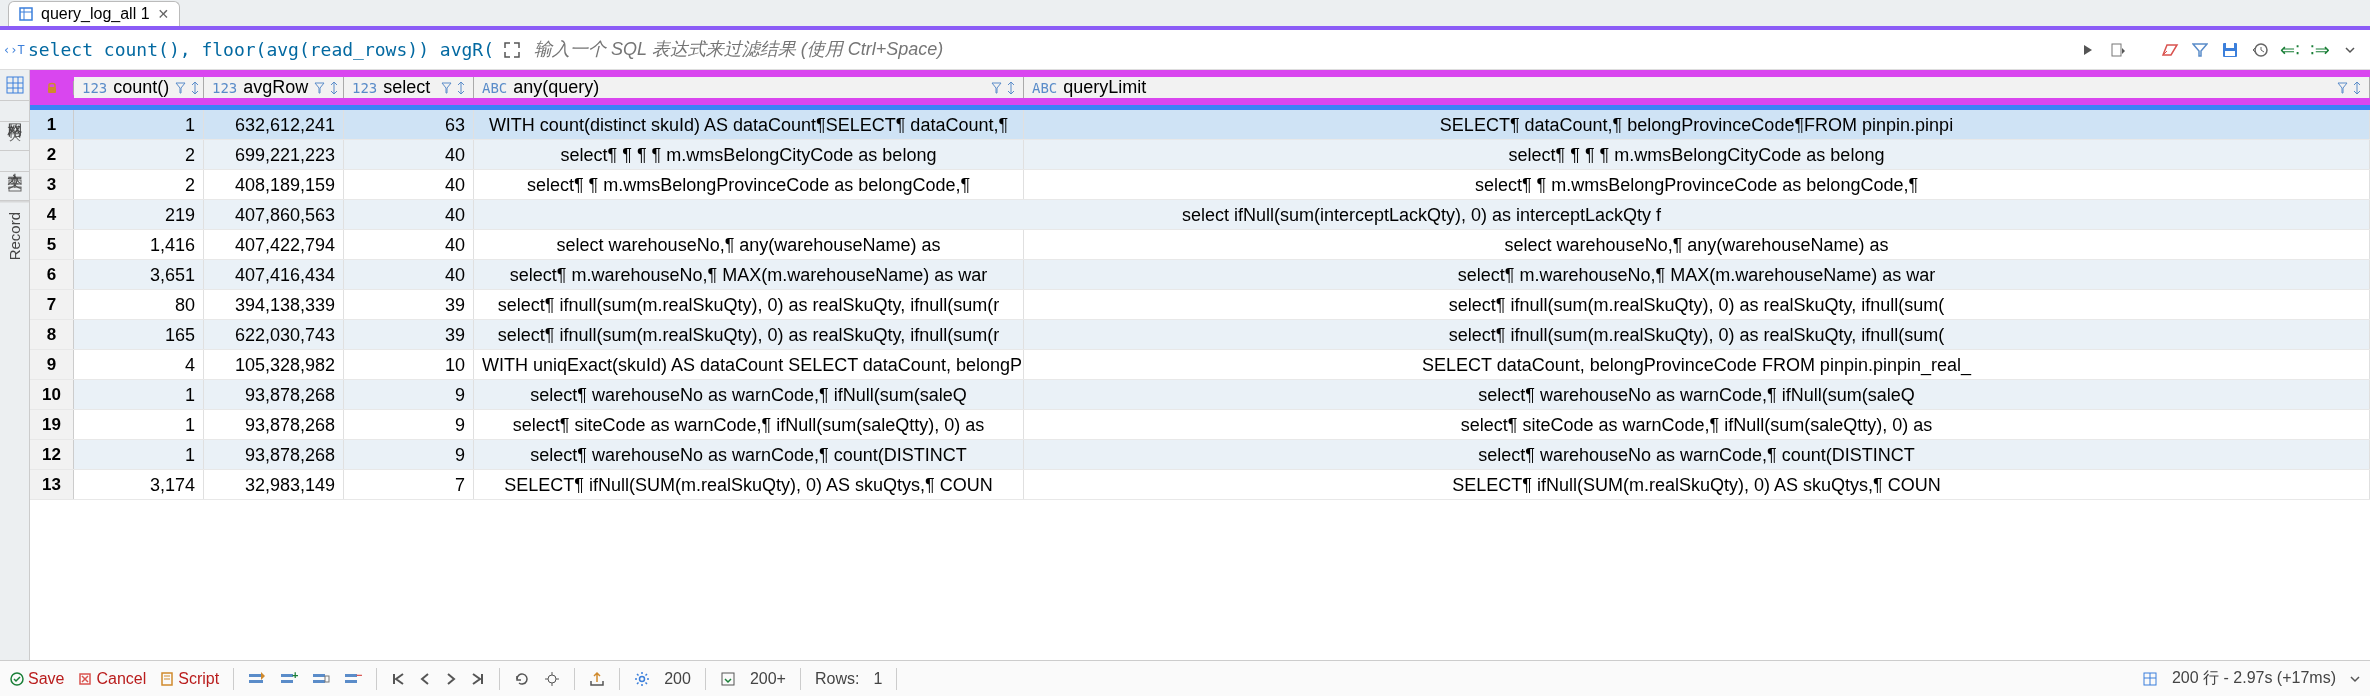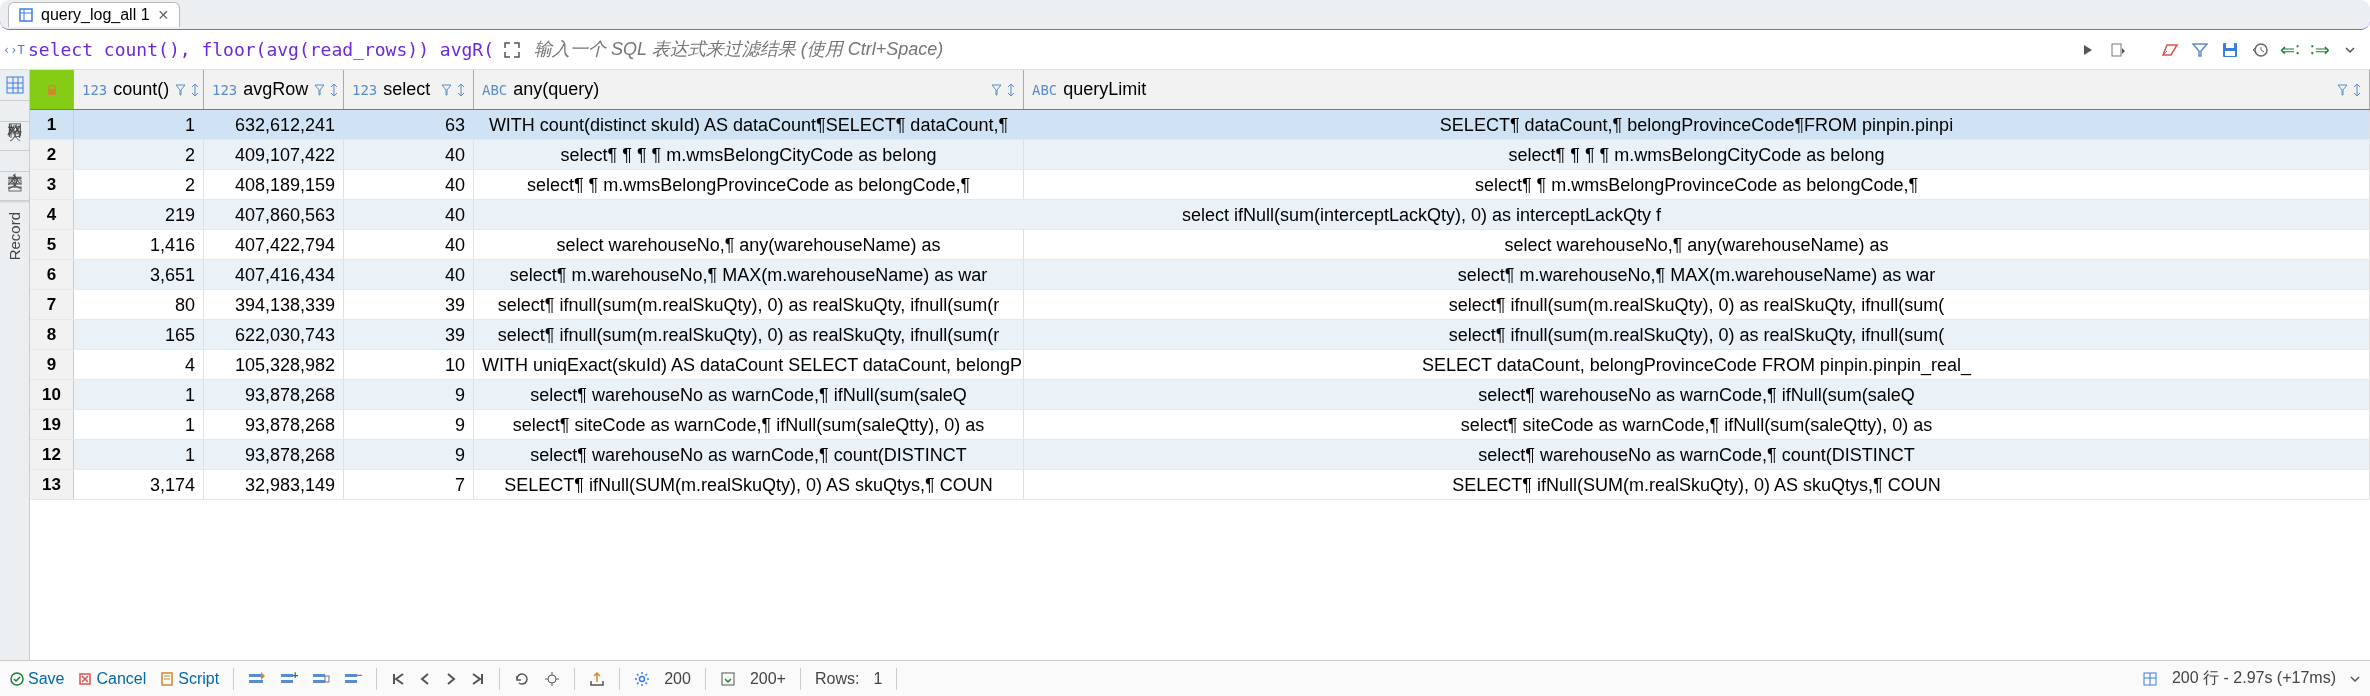--- a/index.html
+++ b/index.html
@@ -1,45 +1,45 @@
 <!DOCTYPE html>
 <html><head>
 <meta charset="utf-8">
 <style>
 * { box-sizing: border-box; margin: 0; padding: 0; }
 body { font-family: -apple-system, "Segoe UI", Arial, sans-serif; font-size: 18px; color: #000; background: #f5f5f5; overflow: hidden; }
 
 .root { display: flex; flex-direction: column; width: 2370px; height: 696px; background: #fff; }
 
 
-.tab-bar { display: flex; align-items: center; height: 30px; background: #eceff1; border-bottom: 1px solid #8b5cf6; padding-left: 8px; border-radius: 9px; }
+.tab-bar { display: flex; align-items: center; height: 30px; background: #eceff1; border-bottom: 4px solid #8b5cf6; padding-left: 8px; }
 .tab { display: flex; align-items: center; background: #fff; border: 1px solid #bbb; border-bottom: none; border-radius: 6px 6px 0 0; padding: 3px 10px; font-size: 16px; gap: 8px; }
 .tab .tab-icon { width: 14px; height: 14px; }
 .tab .close-x { font-size: 14px; color: #666; cursor: pointer; }
 
 
 .filter-bar { display: flex; align-items: center; height: 40px; border-bottom: 1px solid #ddd; }
 .sql-icon { display: flex; align-items: center; justify-content: center; width: 28px; color: #3b7fdb; font-family: monospace; font-size: 14px; }
-.sql-text { color: #6d28d9; font-family: "Menlo","Consolas",monospace; font-size: 18px; white-space: nowrap; }
+.sql-text { color: #0369a1; font-family: "Menlo","Consolas",monospace; font-size: 18px; white-space: nowrap; }
 .expand-icon { display: inline-flex; align-items: center; justify-content: center; width: 28px; height: 28px; margin: 0 4px; }
 .filter-input { flex: 1; border: none; outline: none; font-size: 18px; font-style: italic; color: #404040; background: transparent; padding-left: 4px; }
 .rt-icons { display: flex; align-items: center; gap: 10px; padding-right: 10px; }
 .rt-icons .ic { display: inline-flex; width: 20px; height: 20px; align-items: center; justify-content: center; cursor: pointer; }
 
 
 .body { flex: 1; display: flex; overflow: hidden; }
 
 .left-tabs { width: 30px; display: flex; flex-direction: column; background: #eceff1; border-right: 1px solid #ccc; }
 .left-tab { flex: 0 0 auto; display: flex; align-items: center; justify-content: center; padding: 10px 2px; writing-mode: vertical-rl; font-size: 15px; color: #444; border-bottom: 1px solid #ccc; cursor: pointer; }
 .left-tab.icon-only { writing-mode: horizontal-tb; padding: 6px 0; }
 
 .grid-area { flex: 1; display: flex; flex-direction: column; overflow: hidden; }
 
 
-.grid-header { display: flex; height: 40px; border-bottom: 1px solid #3b82f6; background: #84cc16; }
+.grid-header { display: flex; height: 40px; border-bottom: 5px solid #3b82f6; background: #d946ef; align-items: center; }
 .lock-cell { width: 44px; flex: 0 0 44px; border-right: 1px solid #aaa; display: flex; align-items: center; justify-content: center; }
 .col-head { display: flex; align-items: center; border-right: 1px solid #aaa; padding: 0 8px; gap: 6px; background: #f2f2f2; position: relative; }
 .col-head .type-tag { color: #5a8cc9; font-size: 14px; font-family: monospace; }
 .col-head .name { font-size: 18px; font-weight: 400; }
 .col-head .sort-filter { margin-left: auto; color: #5a8cc9; font-size: 16px; display: flex; gap: 2px; }
 .col0 { width: 130px; flex: 0 0 130px; }
 .col1 { width: 140px; flex: 0 0 140px; }
 .col2 { width: 130px; flex: 0 0 130px; }
 .col3 { width: 550px; flex: 0 0 550px; }
 .col4 { flex: 1; }
@@ -51,21 +51,21 @@
 .row:nth-child(even) { background: #eaf1f7; }
 .row.selected .cell, .row.selected .rownum { background: #cfe3f5; }
 .rownum { width: 44px; flex: 0 0 44px; border-right: 1px solid #ccc; background: #f2f2f2; text-align: center; font-size: 17px; line-height: 30px; font-weight: 600; color: #000; }
 .cell { border-right: 1px solid #e0e0e0; padding: 0 8px; font-size: 18px; line-height: 30px; white-space: nowrap; overflow: hidden; text-overflow: clip; }
 .cell.num { text-align: right; font-variant-numeric: tabular-nums; }
 .cell.txt { text-align: center; font-family: inherit; }
 
 
 .status-bar { display: flex; align-items: center; height: 36px; border-top: 1px solid #ccc; background: #fafafa; gap: 14px; padding: 0 10px; font-size: 16px; color: #444; }
 .status-bar .sb-btn { display: inline-flex; align-items: center; gap: 4px; cursor: pointer; }
-.status-bar .disabled { color: #0369a1; }
+.status-bar .disabled { color: #b91c1c; }
 .status-bar .sep { width: 1px; height: 22px; background: #ccc; }
 .status-bar .spacer { flex: 1; }
 svg { display: block; }
 </style>
 </head>
 <body>
 
 <div class="root">
 
   <div class="tab-bar">
@@ -246,21 +246,21 @@
             <div class="rownum">1</div>
             <div class="cell num col0">1</div>
             <div class="cell num col1">632,612,241</div>
             <div class="cell num col2">63</div>
             <div class="cell txt col3">WITH count(distinct skuId) AS dataCount¶SELECT¶    dataCount,¶</div>
             <div class="cell txt col4">SELECT¶    dataCount,¶     belongProvinceCode¶FROM pinpin.pinpi</div>
           </div>
           <div class="row">
             <div class="rownum">2</div>
             <div class="cell num col0">2</div>
-            <div class="cell num col1">409,107,422</div>
+            <div class="cell num col1">699,221,223</div>
             <div class="cell num col2">40</div>
             <div class="cell txt col3">select¶        ¶        ¶        ¶            m.wmsBelongCityCode as belong</div>
             <div class="cell txt col4">select¶        ¶        ¶        ¶            m.wmsBelongCityCode as belong</div>
           </div>
           <div class="row">
             <div class="rownum">3</div>
             <div class="cell num col0">2</div>
             <div class="cell num col1">408,189,159</div>
             <div class="cell num col2">40</div>
             <div class="cell txt col3">select¶        ¶            m.wmsBelongProvinceCode as belongCode,¶</div>

